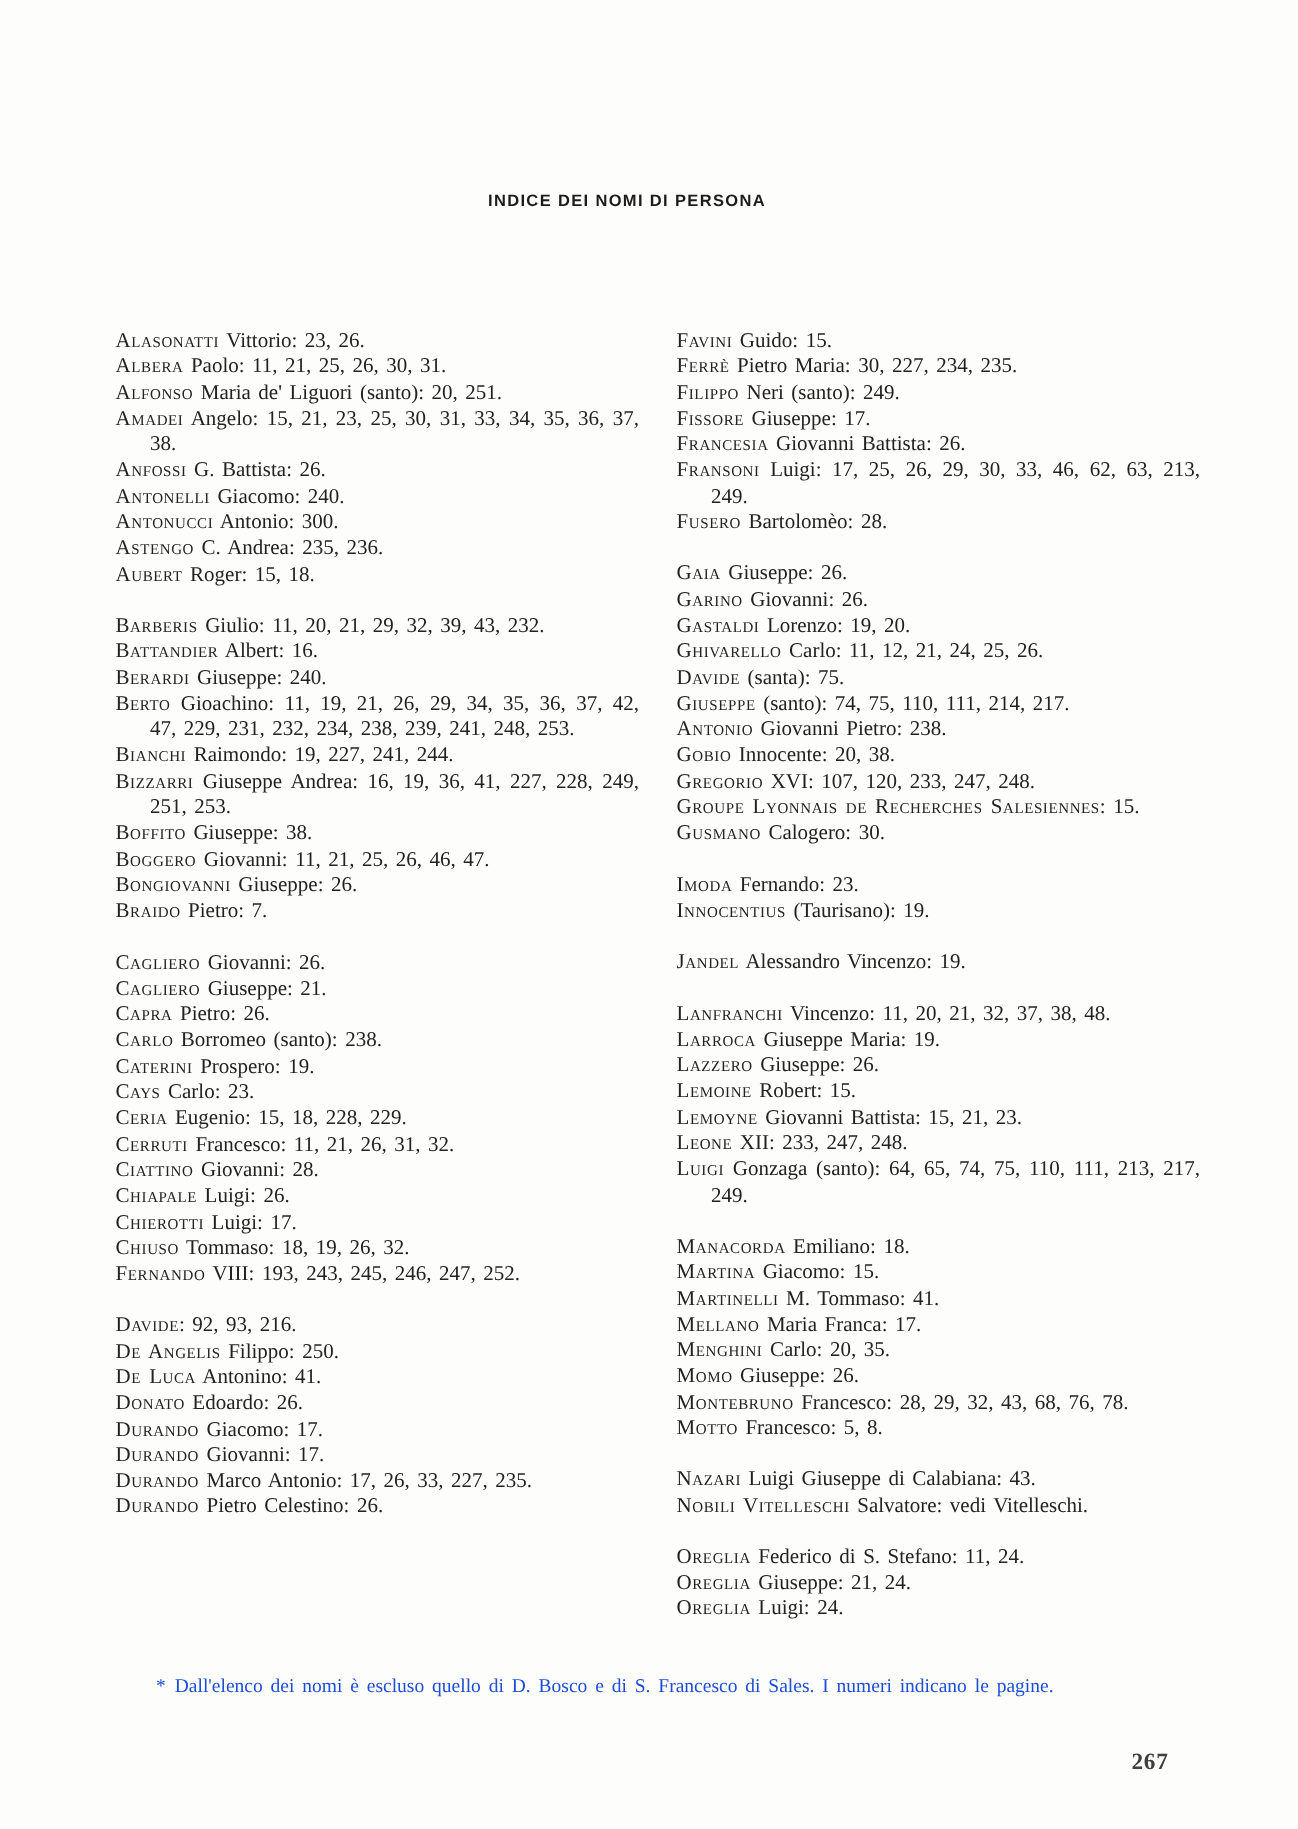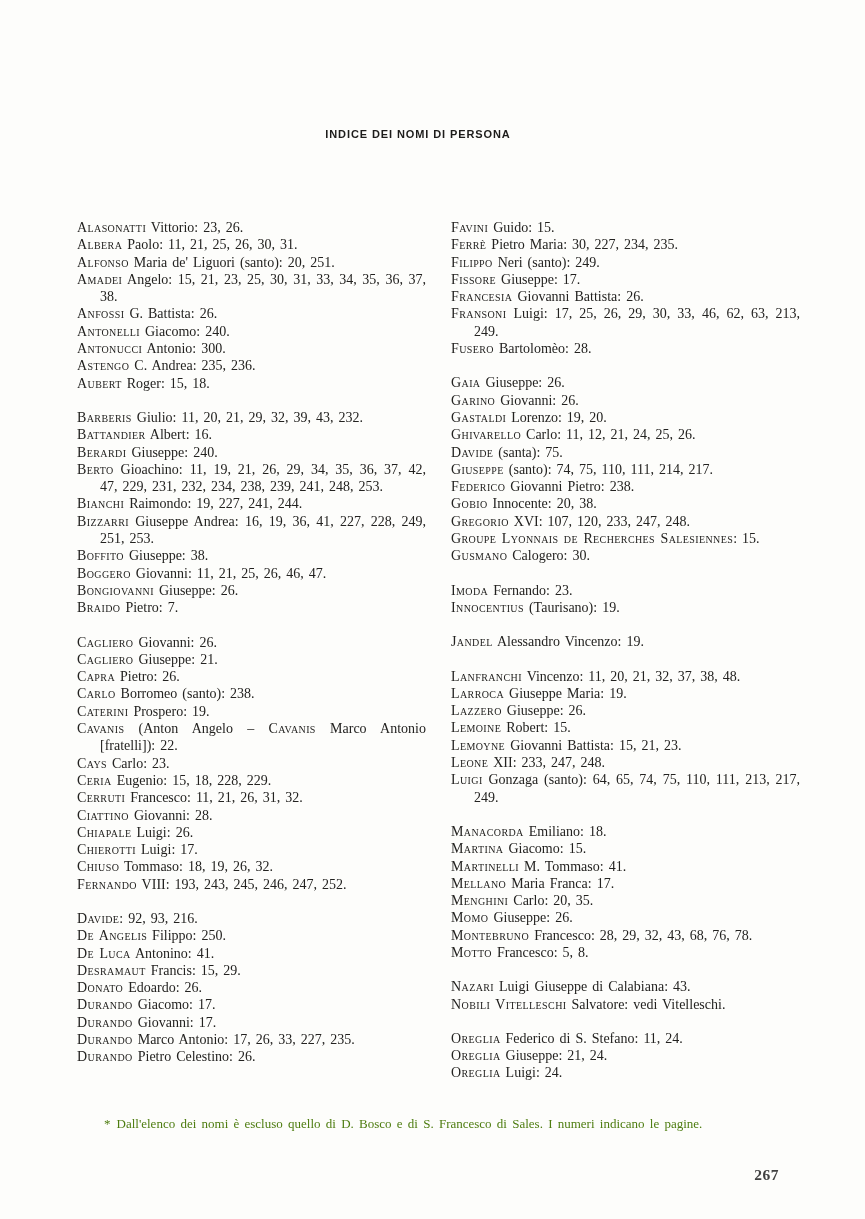--- a/index.html
+++ b/index.html
@@ -57,21 +57,21 @@
     letter-spacing: 0.4px;
   }
   .footnote {
     position: absolute;
     top: 1116px;
     left: 104px;
     right: 65px;
     font-size: 13px;
     line-height: 16px;
     word-spacing: 2px;
-    color: #4d7c0f;
+    color: #1d4ed8;
   }
   .footnote .marker { padding-right: 6px; }
   .page-number {
     position: absolute;
     top: 1166px;
     right: 86px;
     font-size: 15.5px;
     font-weight: 700;
     letter-spacing: 0.5px;
     color: #404040;
@@ -107,35 +107,33 @@
           <div class="entry"><span class="sc">Boggero</span><span class="plain"> Giovanni: 11, 21, 25, 26, 46, 47.</span></div>
           <div class="entry"><span class="sc">Bongiovanni</span><span class="plain"> Giuseppe: 26.</span></div>
           <div class="entry"><span class="sc">Braido</span><span class="plain"> Pietro: 7.</span></div>
         </div>
         <div class="group">
           <div class="entry"><span class="sc">Cagliero</span><span class="plain"> Giovanni: 26.</span></div>
           <div class="entry"><span class="sc">Cagliero</span><span class="plain"> Giuseppe: 21.</span></div>
           <div class="entry"><span class="sc">Capra</span><span class="plain"> Pietro: 26.</span></div>
           <div class="entry"><span class="sc">Carlo</span><span class="plain"> Borromeo (santo): 238.</span></div>
           <div class="entry"><span class="sc">Caterini</span><span class="plain"> Prospero: 19.</span></div>
-          <div class="entry"><span class="sc">Cavanis</span><span class="plain"> (Anton Angelo – </span><span class="sc">Cavanis</span><span class="plain"> Marco Antonio [fratelli]): 22.</span></div>
           <div class="entry"><span class="sc">Cays</span><span class="plain"> Carlo: 23.</span></div>
           <div class="entry"><span class="sc">Ceria</span><span class="plain"> Eugenio: 15, 18, 228, 229.</span></div>
           <div class="entry"><span class="sc">Cerruti</span><span class="plain"> Francesco: 11, 21, 26, 31, 32.</span></div>
           <div class="entry"><span class="sc">Ciattino</span><span class="plain"> Giovanni: 28.</span></div>
           <div class="entry"><span class="sc">Chiapale</span><span class="plain"> Luigi: 26.</span></div>
           <div class="entry"><span class="sc">Chierotti</span><span class="plain"> Luigi: 17.</span></div>
           <div class="entry"><span class="sc">Chiuso</span><span class="plain"> Tommaso: 18, 19, 26, 32.</span></div>
           <div class="entry"><span class="sc">Fernando</span><span class="plain"> VIII: 193, 243, 245, 246, 247, 252.</span></div>
         </div>
         <div class="group">
           <div class="entry"><span class="sc">Davide</span><span class="plain">: 92, 93, 216.</span></div>
           <div class="entry"><span class="sc">De Angelis</span><span class="plain"> Filippo: 250.</span></div>
           <div class="entry"><span class="sc">De Luca</span><span class="plain"> Antonino: 41.</span></div>
-          <div class="entry"><span class="sc">Desramaut</span><span class="plain"> Francis: 15, 29.</span></div>
           <div class="entry"><span class="sc">Donato</span><span class="plain"> Edoardo: 26.</span></div>
           <div class="entry"><span class="sc">Durando</span><span class="plain"> Giacomo: 17.</span></div>
           <div class="entry"><span class="sc">Durando</span><span class="plain"> Giovanni: 17.</span></div>
           <div class="entry"><span class="sc">Durando</span><span class="plain"> Marco Antonio: 17, 26, 33, 227, 235.</span></div>
           <div class="entry"><span class="sc">Durando</span><span class="plain"> Pietro Celestino: 26.</span></div>
         </div>
       </div>
     <div class="col">
         <div class="group">
           <div class="entry"><span class="sc">Favini</span><span class="plain"> Guido: 15.</span></div>
@@ -146,21 +144,21 @@
           <div class="entry"><span class="sc">Fransoni</span><span class="plain"> Luigi: 17, 25, 26, 29, 30, 33, 46, 62, 63, 213, 249.</span></div>
           <div class="entry"><span class="sc">Fusero</span><span class="plain"> Bartolomèo: 28.</span></div>
         </div>
         <div class="group">
           <div class="entry"><span class="sc">Gaia</span><span class="plain"> Giuseppe: 26.</span></div>
           <div class="entry"><span class="sc">Garino</span><span class="plain"> Giovanni: 26.</span></div>
           <div class="entry"><span class="sc">Gastaldi</span><span class="plain"> Lorenzo: 19, 20.</span></div>
           <div class="entry"><span class="sc">Ghivarello</span><span class="plain"> Carlo: 11, 12, 21, 24, 25, 26.</span></div>
           <div class="entry"><span class="sc">Davide</span><span class="plain"> (santa): 75.</span></div>
           <div class="entry"><span class="sc">Giuseppe</span><span class="plain"> (santo): 74, 75, 110, 111, 214, 217.</span></div>
-          <div class="entry"><span class="sc">Federico</span><span class="plain"> Giovanni Pietro: 238.</span></div>
+          <div class="entry"><span class="sc">Antonio</span><span class="plain"> Giovanni Pietro: 238.</span></div>
           <div class="entry"><span class="sc">Gobio</span><span class="plain"> Innocente: 20, 38.</span></div>
           <div class="entry"><span class="sc">Gregorio</span><span class="plain"> XVI: 107, 120, 233, 247, 248.</span></div>
           <div class="entry"><span class="sc">Groupe Lyonnais de Recherches Salesiennes</span><span class="plain">: 15.</span></div>
           <div class="entry"><span class="sc">Gusmano</span><span class="plain"> Calogero: 30.</span></div>
         </div>
         <div class="group">
           <div class="entry"><span class="sc">Imoda</span><span class="plain"> Fernando: 23.</span></div>
           <div class="entry"><span class="sc">Innocentius</span><span class="plain"> (Taurisano): 19.</span></div>
         </div>
         <div class="group">

